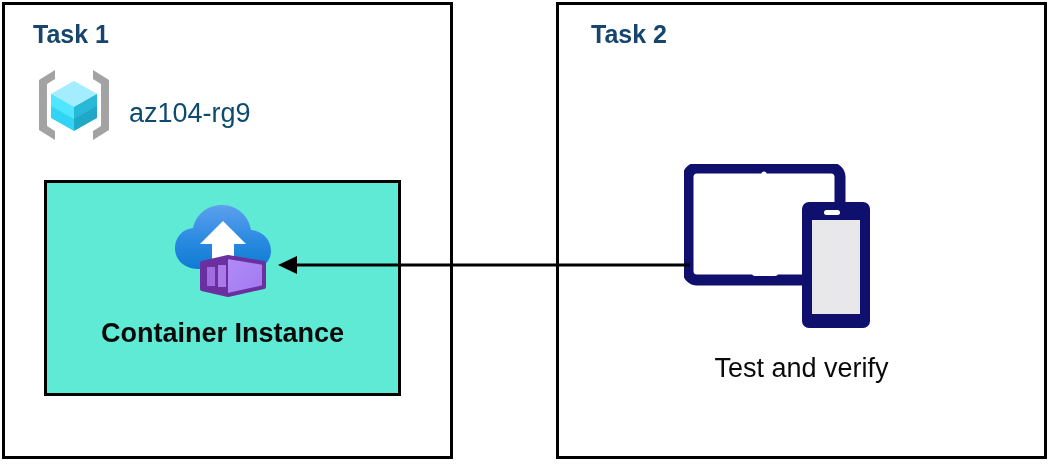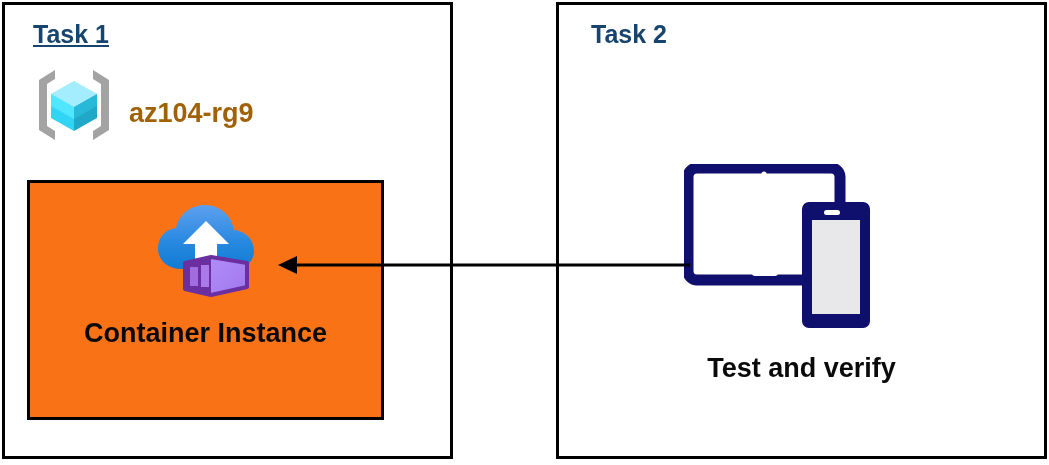--- a/index.html
+++ b/index.html
@@ -41,55 +41,55 @@
   }
 
   .panel-title {
     position: absolute;
     font-size: 25px;
     font-weight: bold;
     color: #17456e;
     letter-spacing: 0px;
     white-space: nowrap;
   }
-  #title-task1 { left: 28px; top: 15px; text-decoration: underline; }
+  #title-task1 { left: 28px; top: 15px; }
   #title-task2 { left: 32px; top: 15px; }
 
   
   #rg-row {
     position: absolute;
     left: 30px;
     top: 62px;
     display: flex;
     align-items: center;
     gap: 16px;
   }
   #rg-icon {
     width: 78px;
     height: 76px;
     display: block;
   }
   #rg-label {
     font-size: 27px;
-    font-weight: bold;
-    color: #a16207;
+    font-weight: normal;
+    color: #0c4a6e;
     white-space: nowrap;
     margin-top: 16px;
   }
 
   
   #container-box {
     position: absolute;
-    left: 22px;
+    left: 39px;
     top: 175px;
     width: 357px;
-    height: 240px;
+    height: 216px;
     box-sizing: border-box;
     border: 3px solid #000000;
-    background: #f97316;
+    background: #5eead4;
   }
   #aci-icon {
     position: absolute;
     left: 50%;
     top: 18px;
     transform: translateX(-50%);
     width: 102px;
     height: 98px;
     display: block;
   }
@@ -113,21 +113,21 @@
     height: 168px;
     display: block;
   }
   #devices-label {
     position: absolute;
     left: 556px;
     width: 491px;
     top: 353px;
     text-align: center;
     font-size: 27px;
-    font-weight: bold;
+    font-weight: normal;
     color: #0a0a0a;
   }
 
   
   #flow-arrow {
     position: absolute;
     left: 270px;
     top: 248px;
     width: 420px;
     height: 34px;

